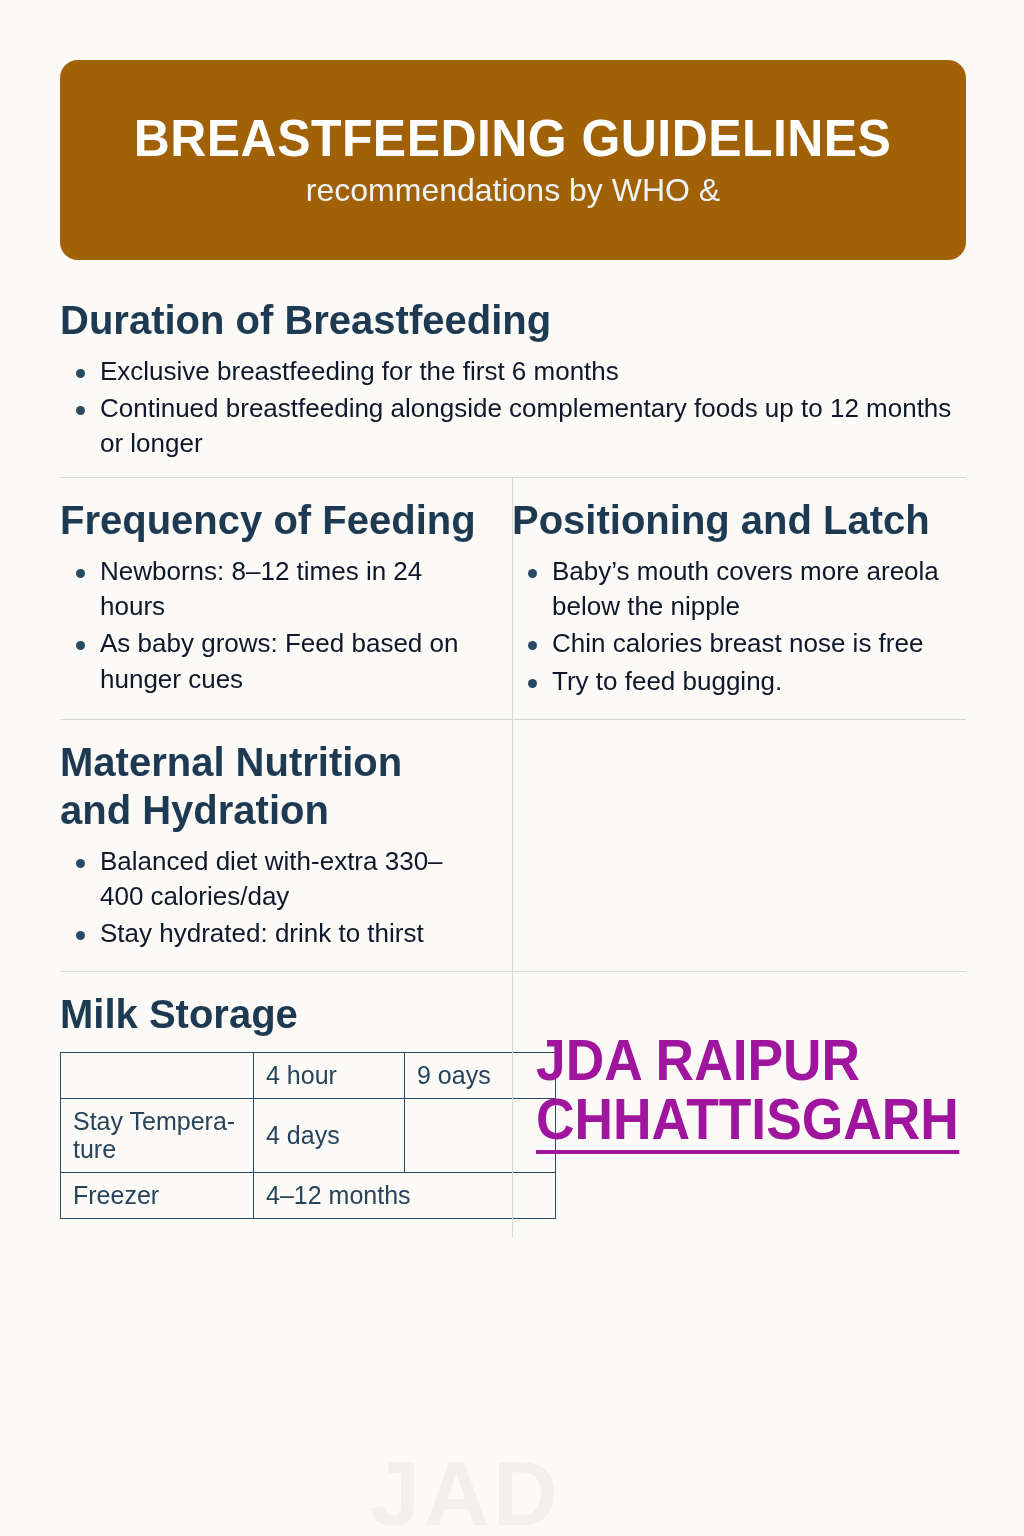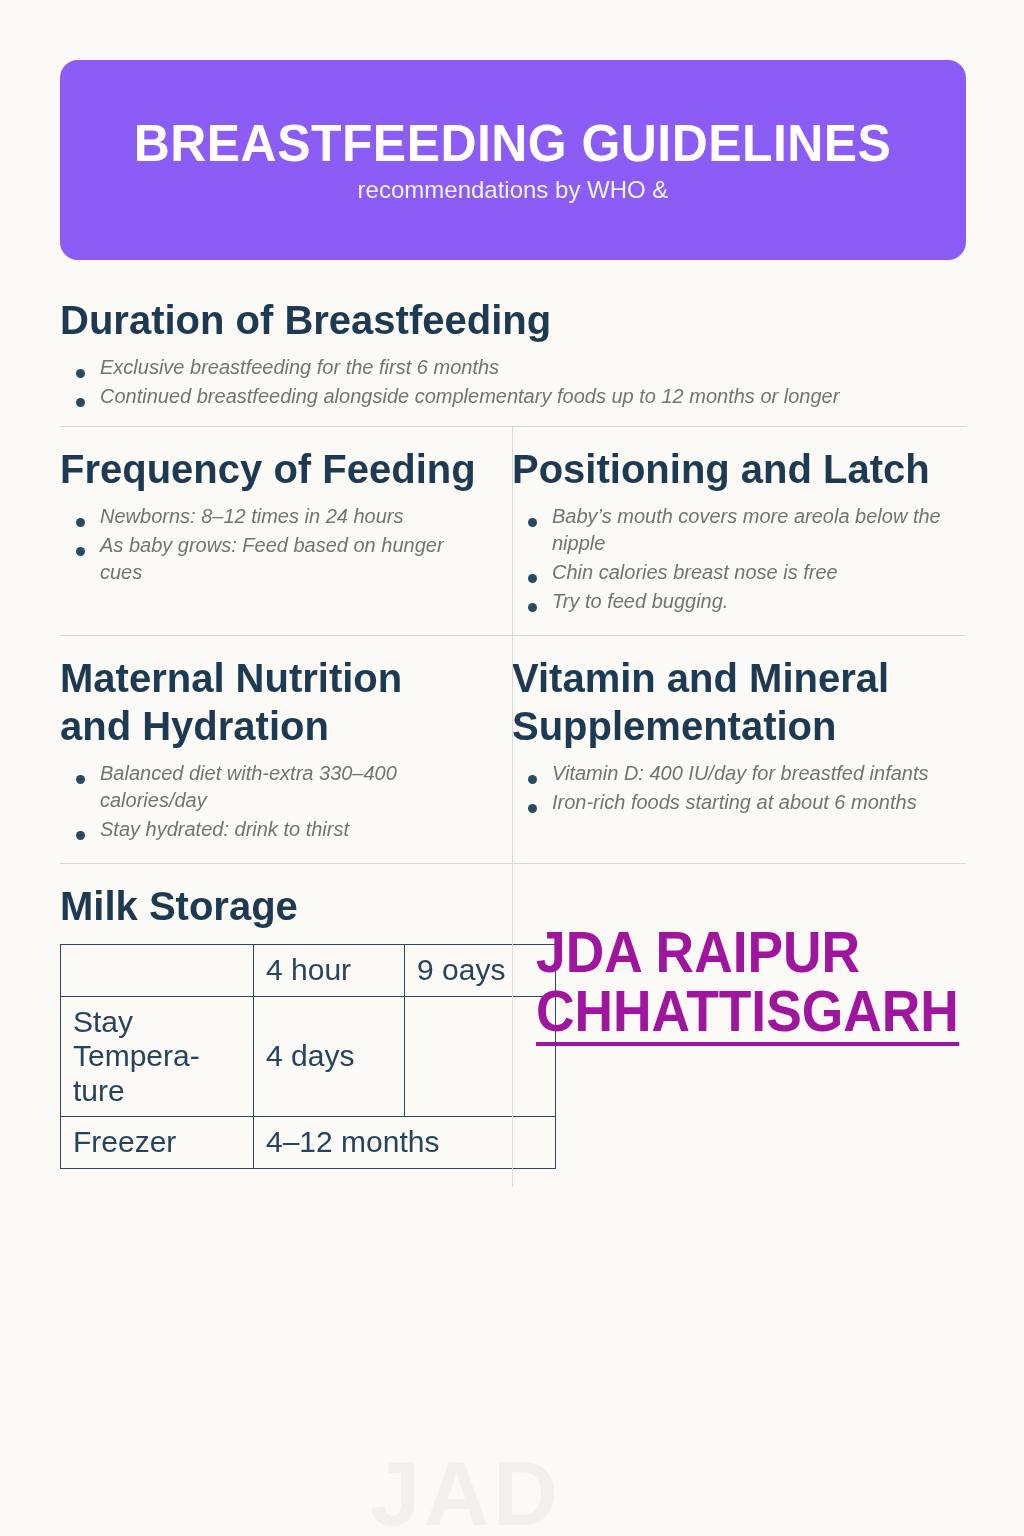--- a/index.html
+++ b/index.html
@@ -21,42 +21,42 @@
     padding: 0;
   }
 
   
   .header-banner {
     position: absolute;
     left: 60px;
     top: 60px;
     width: 906px;
     height: 200px;
-    background: #8b5cf6;
+    background: #a16207;
     border-radius: 18px;
     box-sizing: border-box;
     display: flex;
     flex-direction: column;
     align-items: center;
     justify-content: center;
   }
   .header-title {
     color: #ffffff;
     font-size: 52px;
     font-weight: bold;
     letter-spacing: 0.5px;
     text-align: center;
     line-height: 1.05;
     margin: 0 0 6px 0;
     transform: scaleX(0.96);
     font-family: "Liberation Sans", sans-serif;
   }
   .header-subtitle {
     color: #eef3f6;
-    font-size: 24px;
+    font-size: 32px;
     font-weight: 400;
     text-align: center;
     margin: 0;
   }
 
   
   .content {
     position: absolute;
     left: 60px;
     top: 296px;
@@ -72,25 +72,24 @@
   }
 
   ul.bullets {
     list-style: none;
     margin: 0;
     padding: 0;
   }
   ul.bullets li {
     position: relative;
     padding-left: 40px;
-    font-size: 20px;
+    font-size: 26px;
     line-height: 1.35;
-    color: #737373;
+    color: #0f172a;
     margin-bottom: 2px;
-    font-style: italic;
   }
   ul.bullets li::before {
     content: "";
     position: absolute;
     left: 16px;
     top: 15px;
     width: 9px;
     height: 9px;
     border-radius: 50%;
     background: #2a4a63;
@@ -132,21 +131,21 @@
 
   
   .storage-table {
     border-collapse: collapse;
     margin-top: 14px;
     width: 420px;
     table-layout: fixed;
   }
   .storage-table td {
     border: 1.5px solid #2a4a63;
-    font-size: 30px;
+    font-size: 25px;
     color: #28445c;
     padding: 8px 12px;
     vertical-align: middle;
     line-height: 1.15;
   }
   .storage-table td.blank {
     border-color: #2a4a63;
   }
   .cell-label { width: 168px; }
   .cell-mid { width: 126px; }
@@ -230,27 +229,20 @@
 
     <hr class="hr">
 
     <div class="two-col">
       <div class="vline"></div>
       <div class="col col-left">
         <div class="section-title">Maternal Nutrition and Hydration</div>
         <ul class="bullets">
           <li>Balanced diet with-extra 330–400 calories/day</li>
           <li>Stay hydrated: drink to thirst</li>
-        </ul>
-      </div>
-      <div class="col col-right">
-        <div class="section-title">Vitamin and Mineral Supplementation</div>
-        <ul class="bullets">
-          <li>Vitamin D: 400 IU/day for breastfed infants</li>
-          <li>Iron-rich foods starting at about 6 months</li>
         </ul>
       </div>
     </div>
 
     <hr class="hr">
 
     <div class="two-col">
       <div class="vline"></div>
       <div class="col col-left">
         <div class="section-title">Milk Storage</div>

